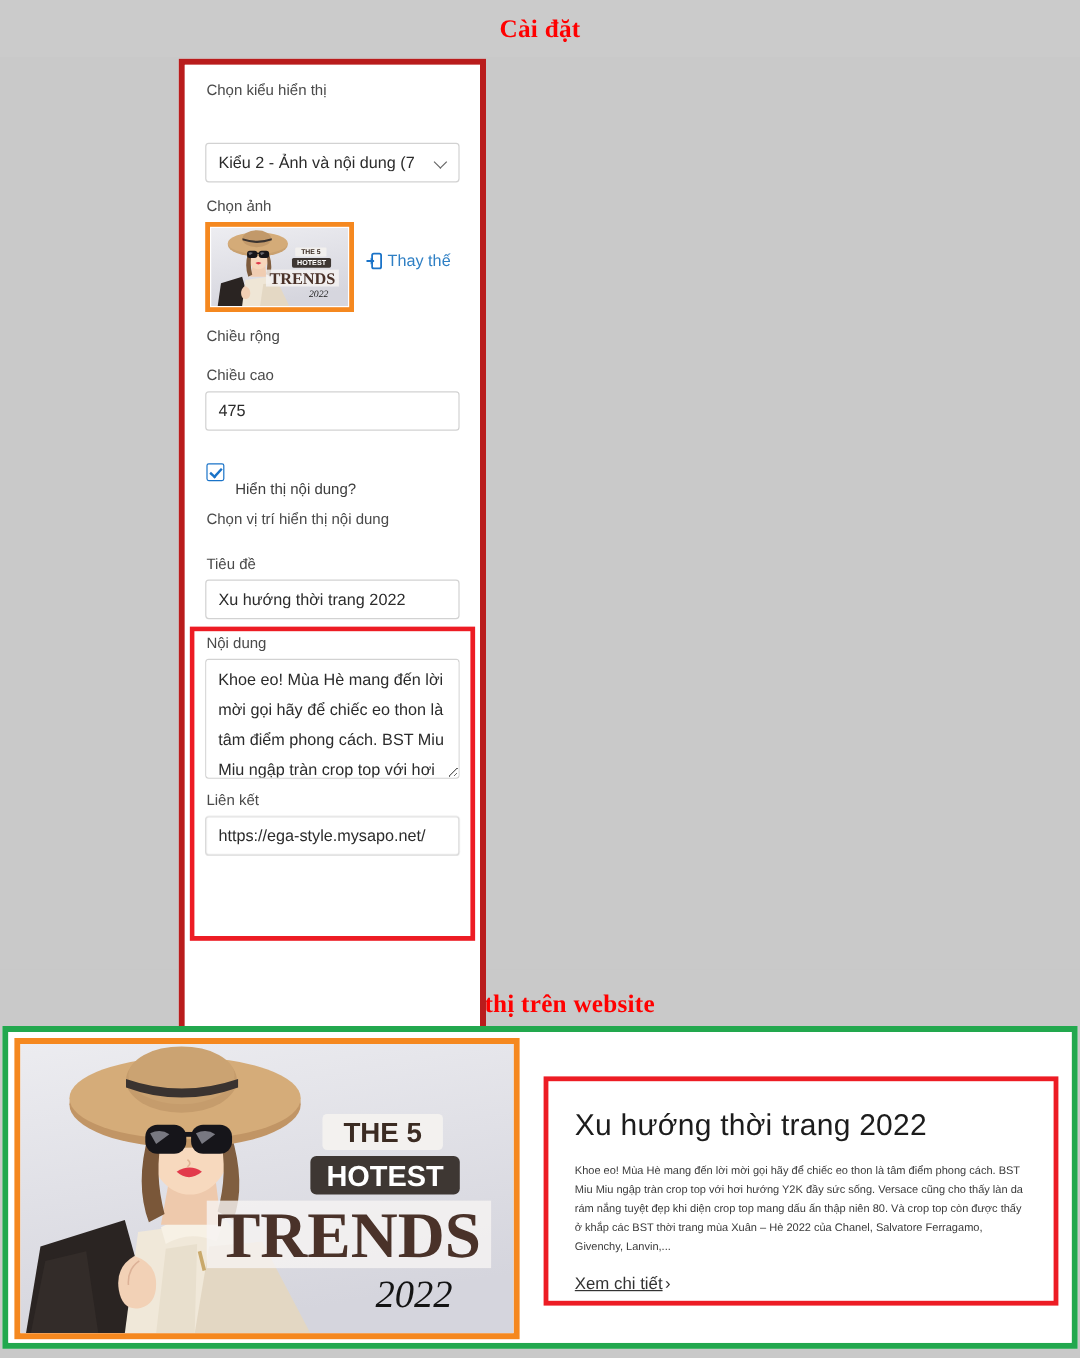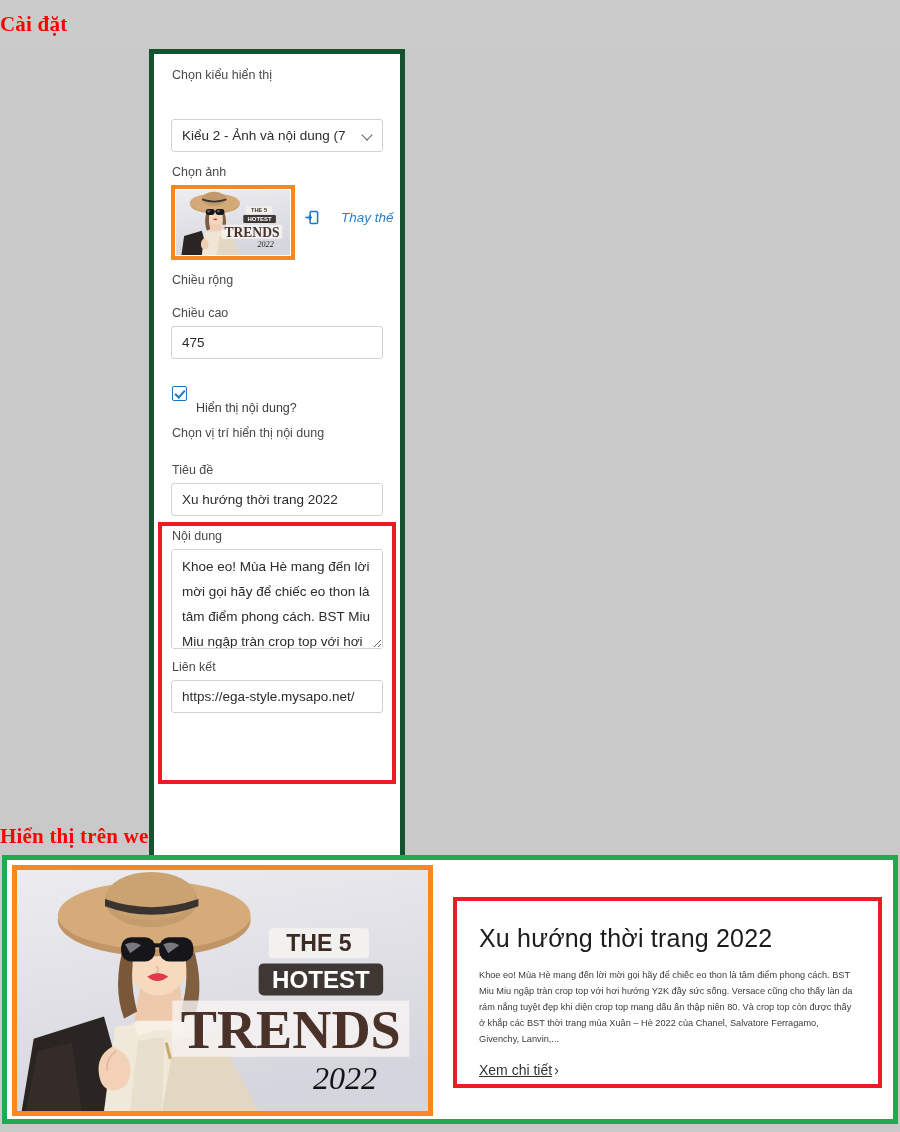--- a/index.html
+++ b/index.html
@@ -7,40 +7,41 @@
   body {
     width: 900px; height: 1132px;
     font-family: "Liberation Sans", sans-serif;
     background: #c9c9c9;
     overflow: hidden;
   }
 
   
   .heading-band {
     width: 100%;
+    text-align: center;
     font-family: "Liberation Serif", serif;
     font-weight: bold;
     color: #ff0000;
     font-size: 21px;
     letter-spacing: .2px;
   }
   #heading-cai-dat { background: #cbcbcb; height: 48px; line-height: 48px; }
   #heading-website { background: #c9c9c9; height: 47px; line-height: 56px; }
 
   
   .settings-region {
     background: #c9c9c9;
     height: 760px;
     position: relative;
   }
   .green-outline-settings {
     position: absolute;
     left: 149px; top: 1px;
     width: 256px; height: 955px;
-    border: 5px solid #14532d;
+    border: 5px solid #b91c1c;
     background: #ffffff;
   }
   .settings-inner {
     position: absolute;
     left: 0; top: 0; right: 0; bottom: 0;
     padding: 14px 17px 0 17px;
     background: #fff;
   }
   .field-label {
     font-size: 12.5px;
@@ -87,27 +88,26 @@
     border: 4px solid #f5881f;
     padding: 1px;
     background: #fff;
     width: 124px;
     flex: 0 0 auto;
     position: relative;
     z-index: 3;
   }
   .thumb { width: 114px; height: 65px; position: relative; overflow: hidden; }
   .replace-btn {
-    display: flex; align-items: center; gap: 22px;
+    display: flex; align-items: center; gap: 4px;
     margin: 25px 0 0 9px;
     color: #2e7fc4;
     font-size: 13.5px;
     cursor: pointer;
     white-space: nowrap;
-    font-style: italic;
   }
   .replace-icon { width: 15px; height: 15px; flex: 0 0 auto; }
 
   .hint {
     font-size: 12.5px;
     color: #7a7a7a;
     line-height: 16px;
     margin: 6px 0 0 1px;
   }
 

